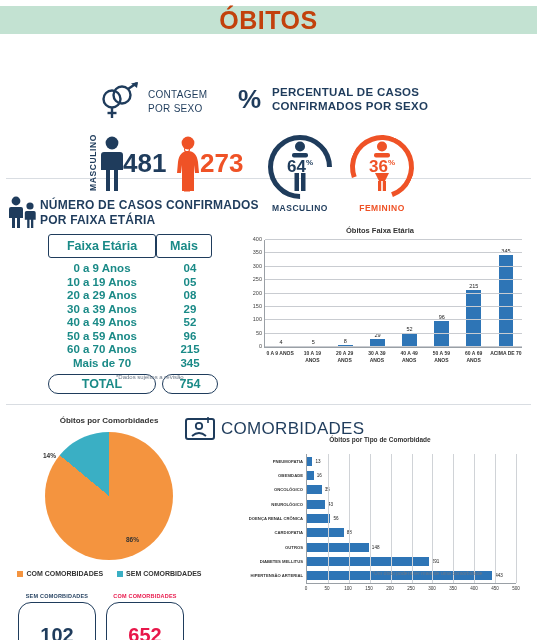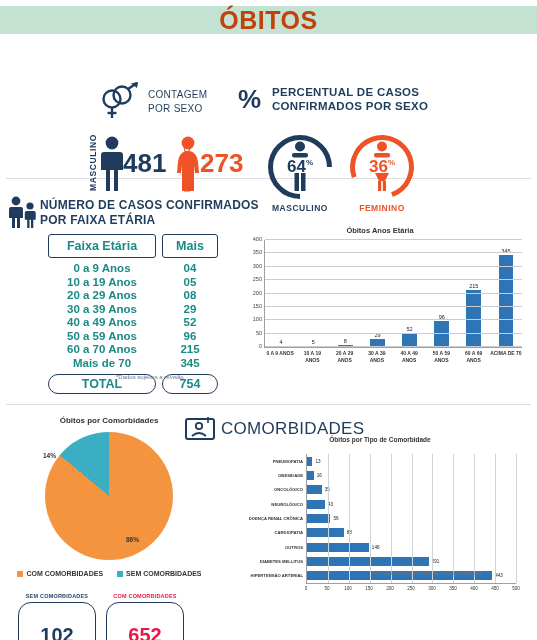--- a/index.html
+++ b/index.html
@@ -78,21 +78,21 @@
 
   
   .sec2 { position:absolute; left:0; top:182px; width:537px; height:222px; }
   .fam-icon { position:absolute; left:8px; top:14px; width:30px; height:32px; }
   .sec2-title {
     position:absolute; left:40px; top:16px; width:240px;
     font-size:12px; font-weight:bold; line-height:15px; letter-spacing:.2px;
   }
 
   .age-table { position:absolute; left:48px; top:52px; width:170px; }
-  .t-head { display:flex; gap:6px; }
+  .t-head { display:flex; gap:0; }
   .t-head .cell {
     border:1.6px solid #1f3c5c; border-radius:3px;
     font-size:12.5px; font-weight:bold; color:#1a8a87;
     padding:4px 0; text-align:center;
   }
   .t-head .c1 { width:108px; }
   .t-head .c2 { width:56px; }
   .t-row { display:flex; gap:6px; }
   .t-row .c1 { width:108px; text-align:center; font-size:11.5px; font-weight:bold; color:#1a8a87; line-height:13.5px;}
   .t-row .c2 { width:56px; text-align:center; font-size:11.5px; font-weight:bold; color:#1a8a87; line-height:13.5px;}
@@ -282,21 +282,21 @@
         </div>
       </div>
     <div class="t-total">
       <div class="cell c1">TOTAL</div>
       <div class="cell c2">754</div>
     </div>
   </div>
   <div class="note1">*Dados sujeitos a revisão</div>
 
   <div class="chart1">
-    <div class="ctitle">Óbitos Anos Etária</div>
+    <div class="ctitle">Óbitos Faixa Etária</div>
     <div class="plot1" id="plot1">
       <div class="bars1" id="bars1">
           <div class="bcol1">
             <div class="bval1" style="bottom:1%; margin-bottom:1px;">4</div>
             <div class="bar1" style="height:1%"></div>
           </div>
           <div class="bcol1">
             <div class="bval1" style="bottom:1.25%; margin-bottom:1px;">5</div>
             <div class="bar1" style="height:1.25%"></div>
           </div>

